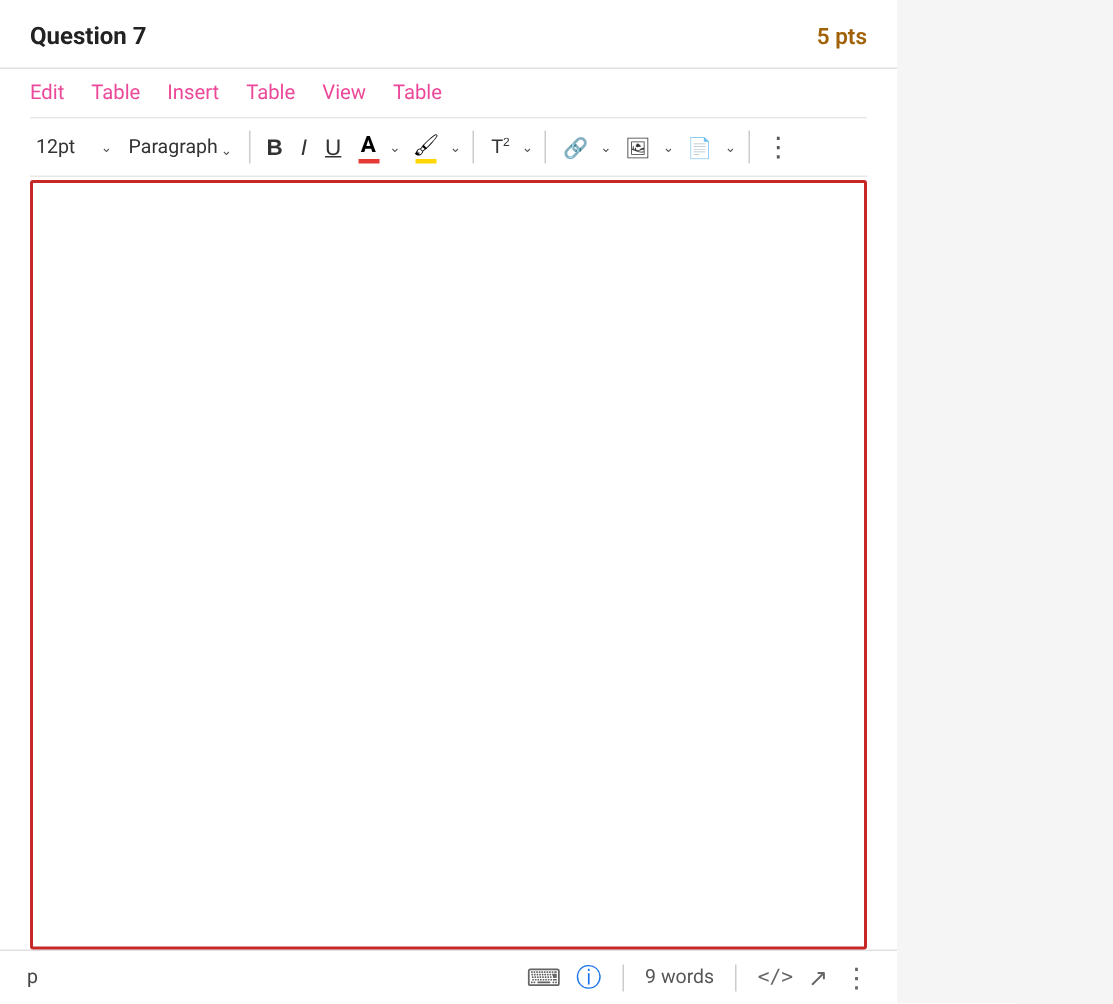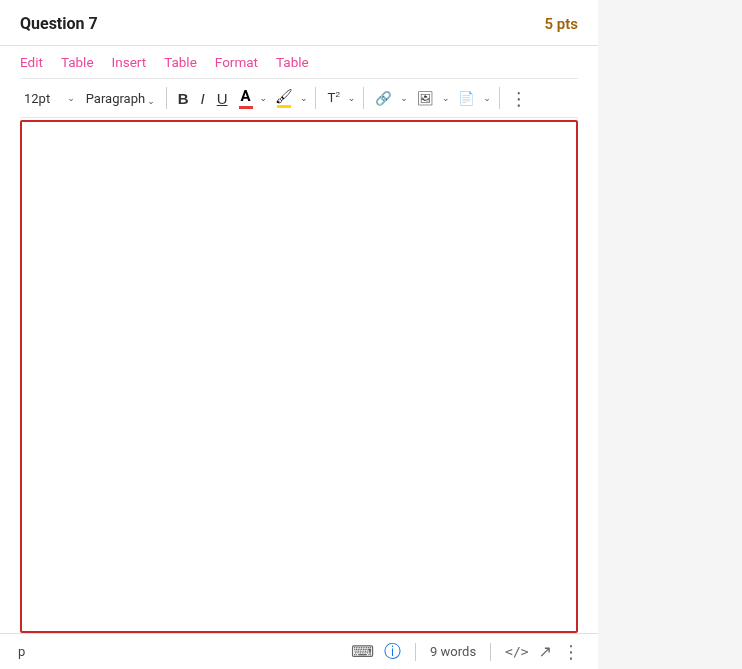--- a/index.html
+++ b/index.html
@@ -187,21 +187,21 @@
   </div>
 
 
   <div class="editor-container">
 
     <div class="menu-bar">
       <span class="menu-item">Edit</span>
       <span class="menu-item">Table</span>
       <span class="menu-item">Insert</span>
       <span class="menu-item">Table</span>
-      <span class="menu-item">Format</span>
+      <span class="menu-item">View</span>
       <span class="menu-item">Table</span>
     </div>
 
     <div class="toolbar">
 
       <div class="font-size-select">
         <span>12pt</span>
         <span class="chevron">⌄</span>
       </div>
 

